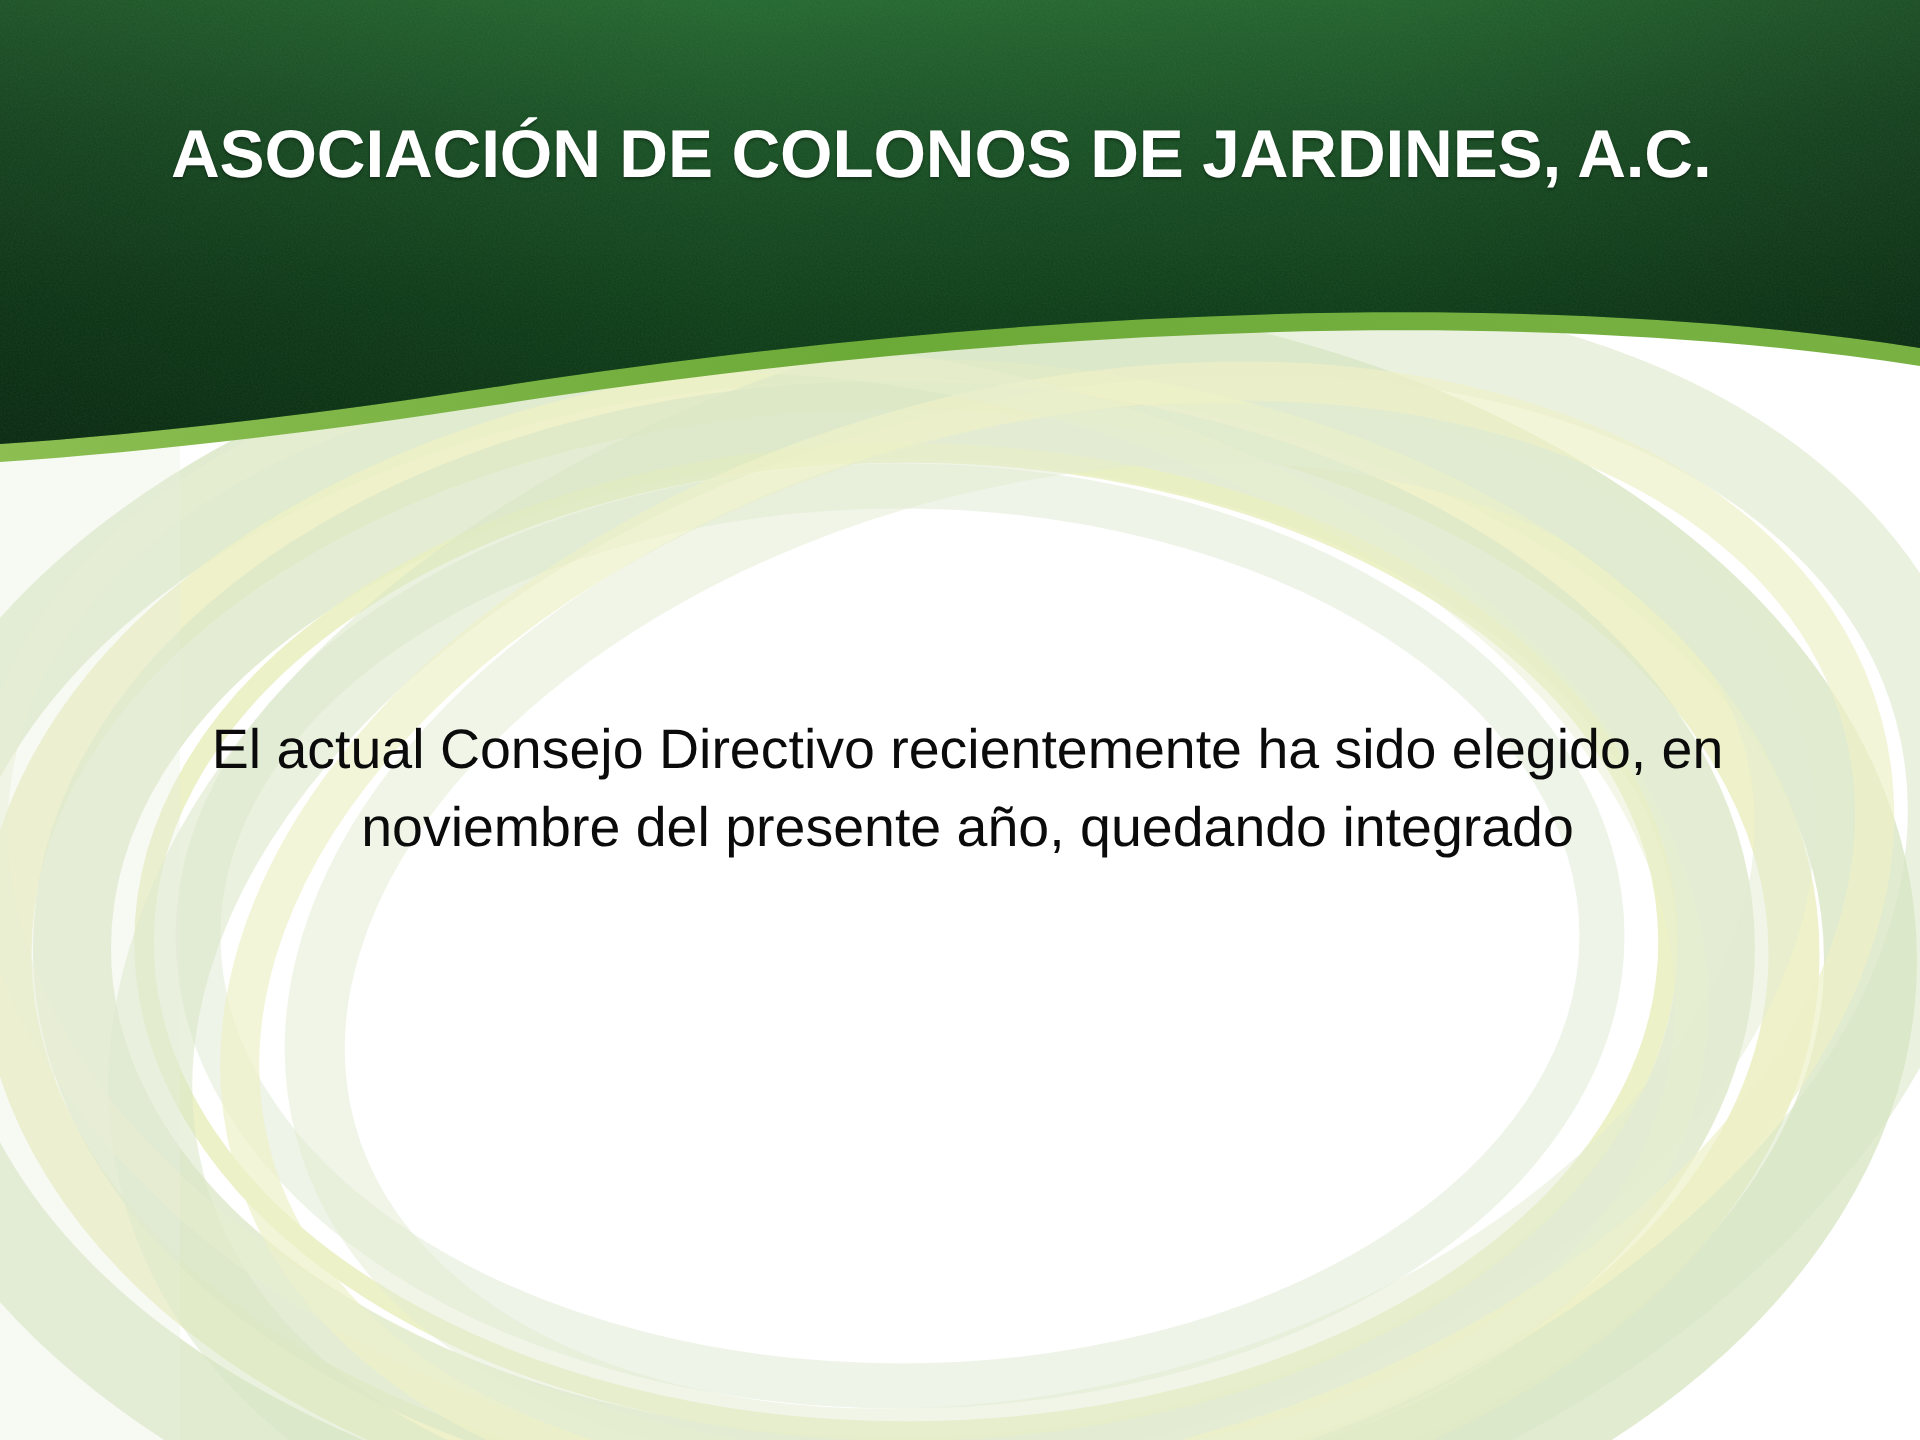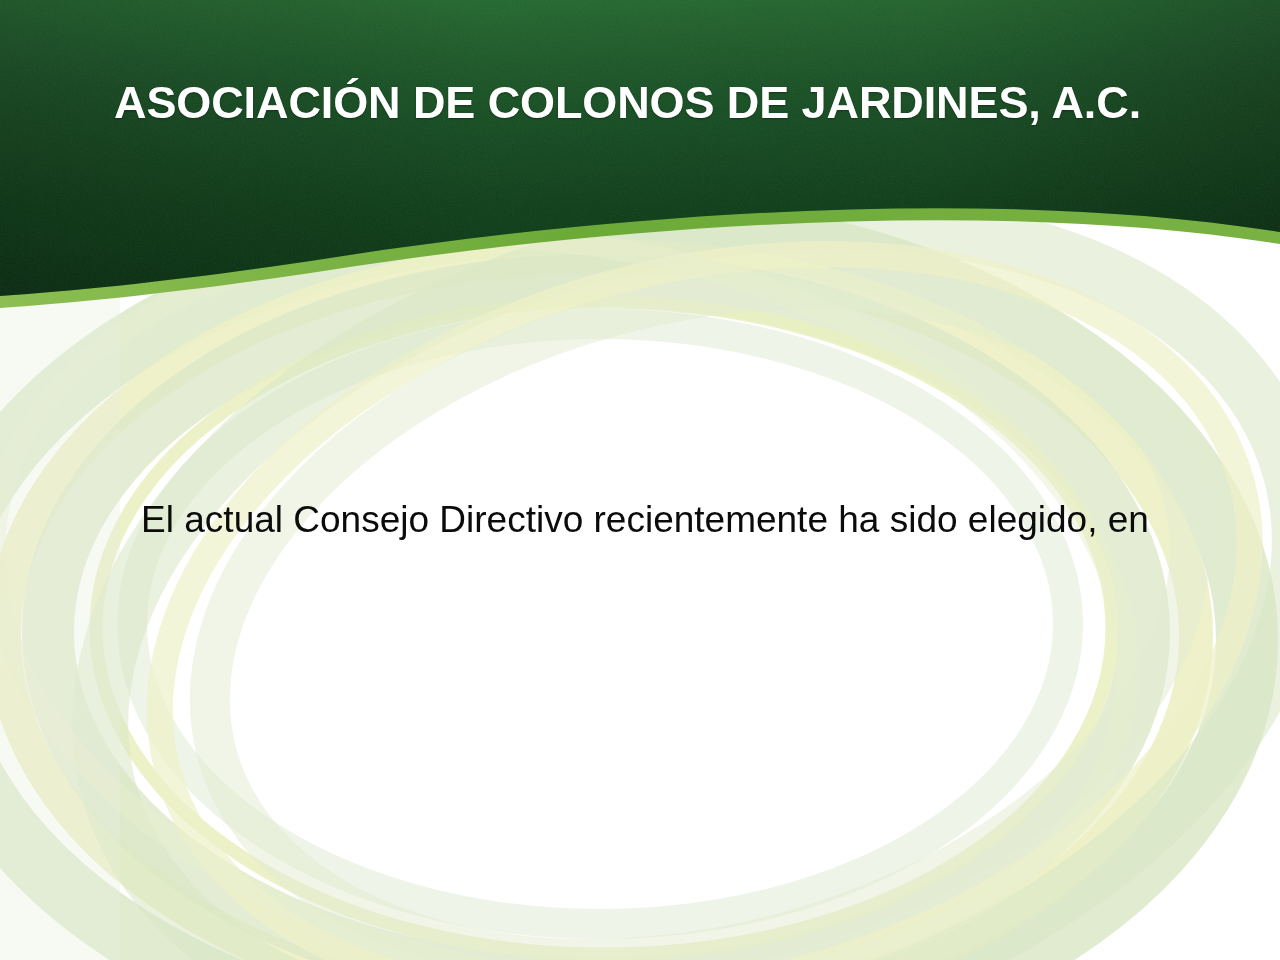--- a/index.html
+++ b/index.html
@@ -42,21 +42,21 @@
     letter-spacing: -0.1px;
     line-height: 1.12;
     white-space: nowrap;
     text-shadow: 0 1px 2px rgba(0,0,0,0.35);
   }
 
   
   #body-block {
     position: absolute;
     left: 64px;
-    top: 494px;
+    top: 474px;
     width: 1162px;
     text-align: center;
   }
   #body-block .body-line {
     display: block;
     font-size: 37px;
     font-weight: normal;
     color: #0b0b0b;
     line-height: 52px;
     white-space: nowrap;
@@ -145,15 +145,16 @@
       </g>
     </g>
   </svg>
 
   <div id="title-block">
     <h1 id="slide-title">ASOCIACIÓN DE COLONOS DE JARDINES, A.C.</h1>
   </div>
 
   <div id="body-block">
     <span class="body-line">El actual Consejo Directivo recientemente ha sido elegido, en</span>
+    <span class="body-line">noviembre del presente año, quedando integrado</span>
   </div>
 
 </div>
 
 </body></html>

